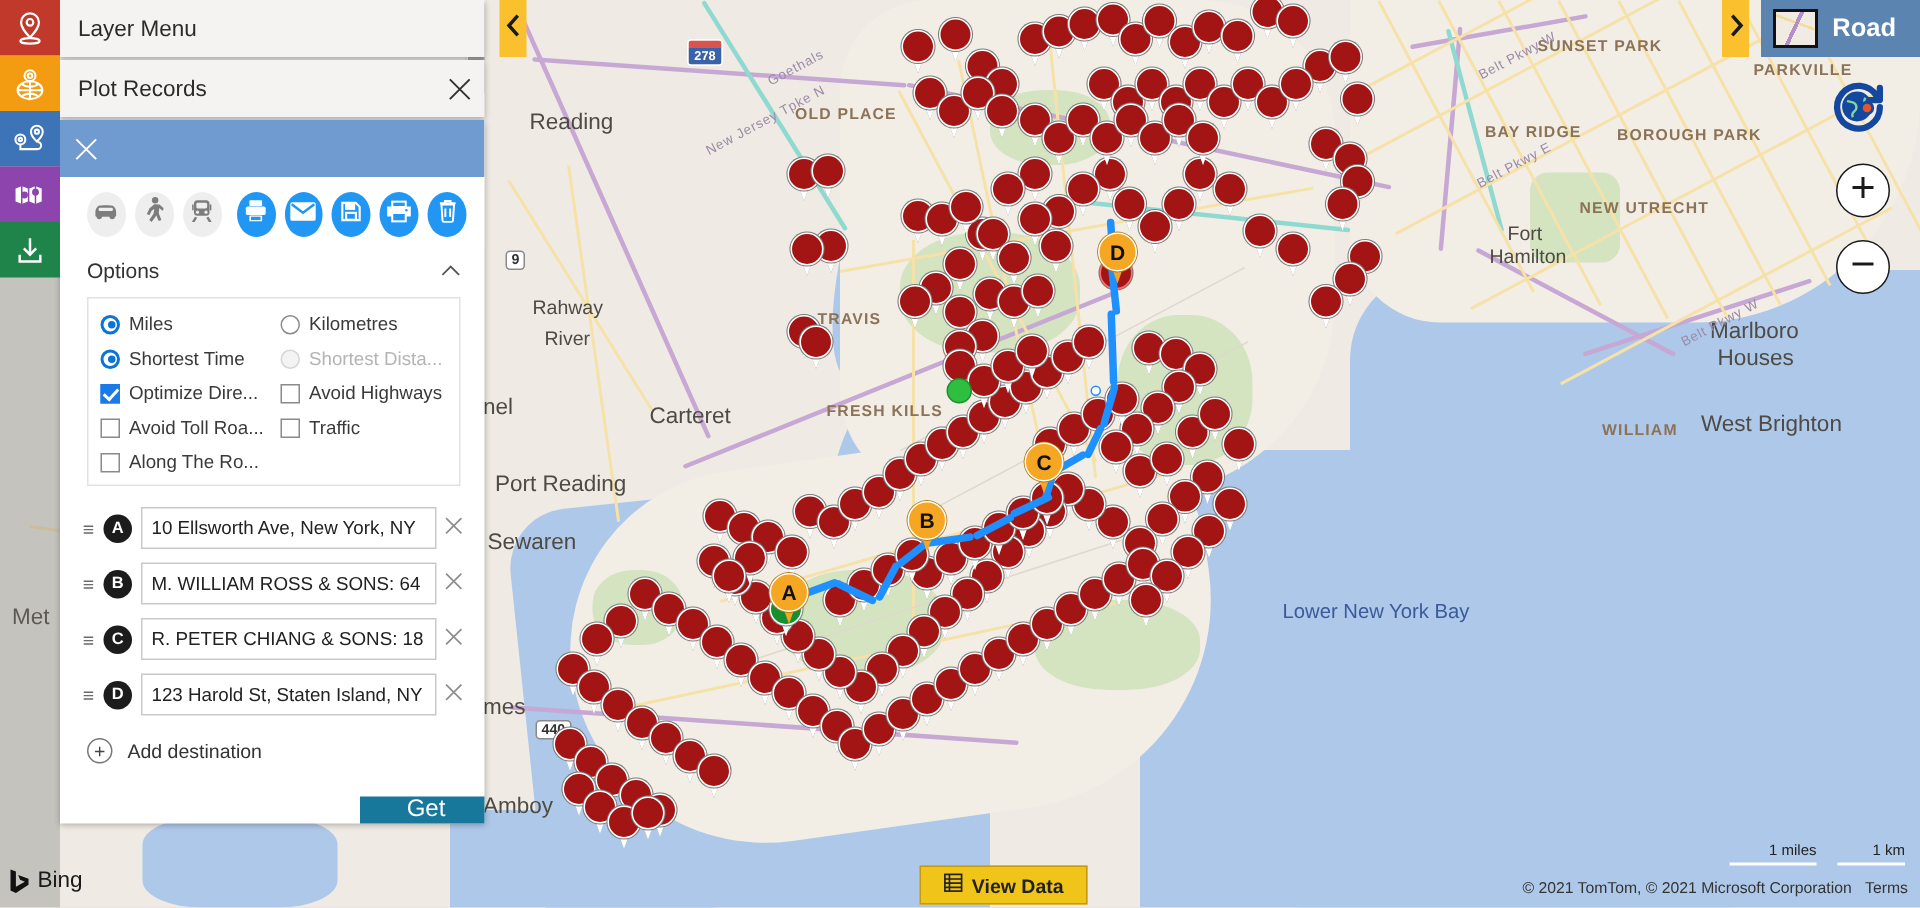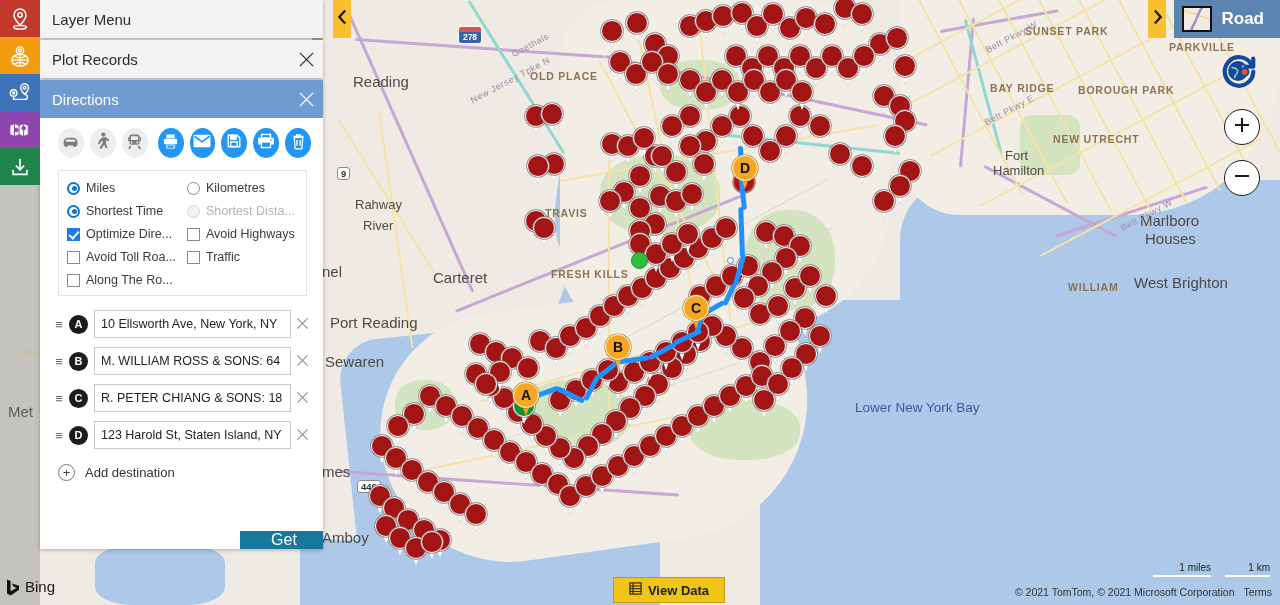--- a/index.html
+++ b/index.html
@@ -1319,21 +1319,20 @@
           <svg width="17" height="17" viewBox="0 0 18 18" stroke="currentColor" stroke-width="1.4">
               <path d="M2 2l14 14M16 2L2 16"></path>
             </svg>
         </span>
       </div>
     </div>
   </div>
 
   <div class="panel" id="panel-dir">
     <div id="dir-header">
-      <div class="panel-title">Directions</div>
       <div class="xclose">
         <span>
           <svg width="17" height="17" viewBox="0 0 18 18" stroke="currentColor" stroke-width="1.4">
               <path d="M2 2l14 14M16 2L2 16"></path>
             </svg>
         </span>
       </div>
     </div>
 
     <div id="modebar">
@@ -1409,20 +1408,28 @@
         <span>
           <svg width="15" height="17" viewBox="0 0 16 18" fill="none" stroke="#fff" stroke-width="1.4">
             <path d="M2.4 3.6h11.2M6 3.6V2h4v1.6"></path>
             <path d="M3.5 4.6h9l-.8 11.4a1 1 0 0 1-1 .9H5.3a1 1 0 0 1-1-.9z"></path>
             <path d="M6.3 7.4v6M9.7 7.4v6"></path>
           </svg>
         </span>
       </div>
     </div>
 
+    <div id="options-head">
+      <span>Options</span>
+      <span>
+        <svg width="13" height="9" viewBox="0 0 14 9" fill="none" stroke="#555" stroke-width="1.3">
+            <path d="M1 7.5 7 1.5l6 6"></path>
+          </svg>
+      </span>
+    </div>
     <div id="options-box">
       <div class="optgrid" id="optgrid">
           <div class="opt">
             <span class="radio on"></span>
             <span class="lbl">Miles</span>
           </div>
           <div class="opt">
             <span class="radio"></span>
             <span class="lbl">Kilometres</span>
           </div>

